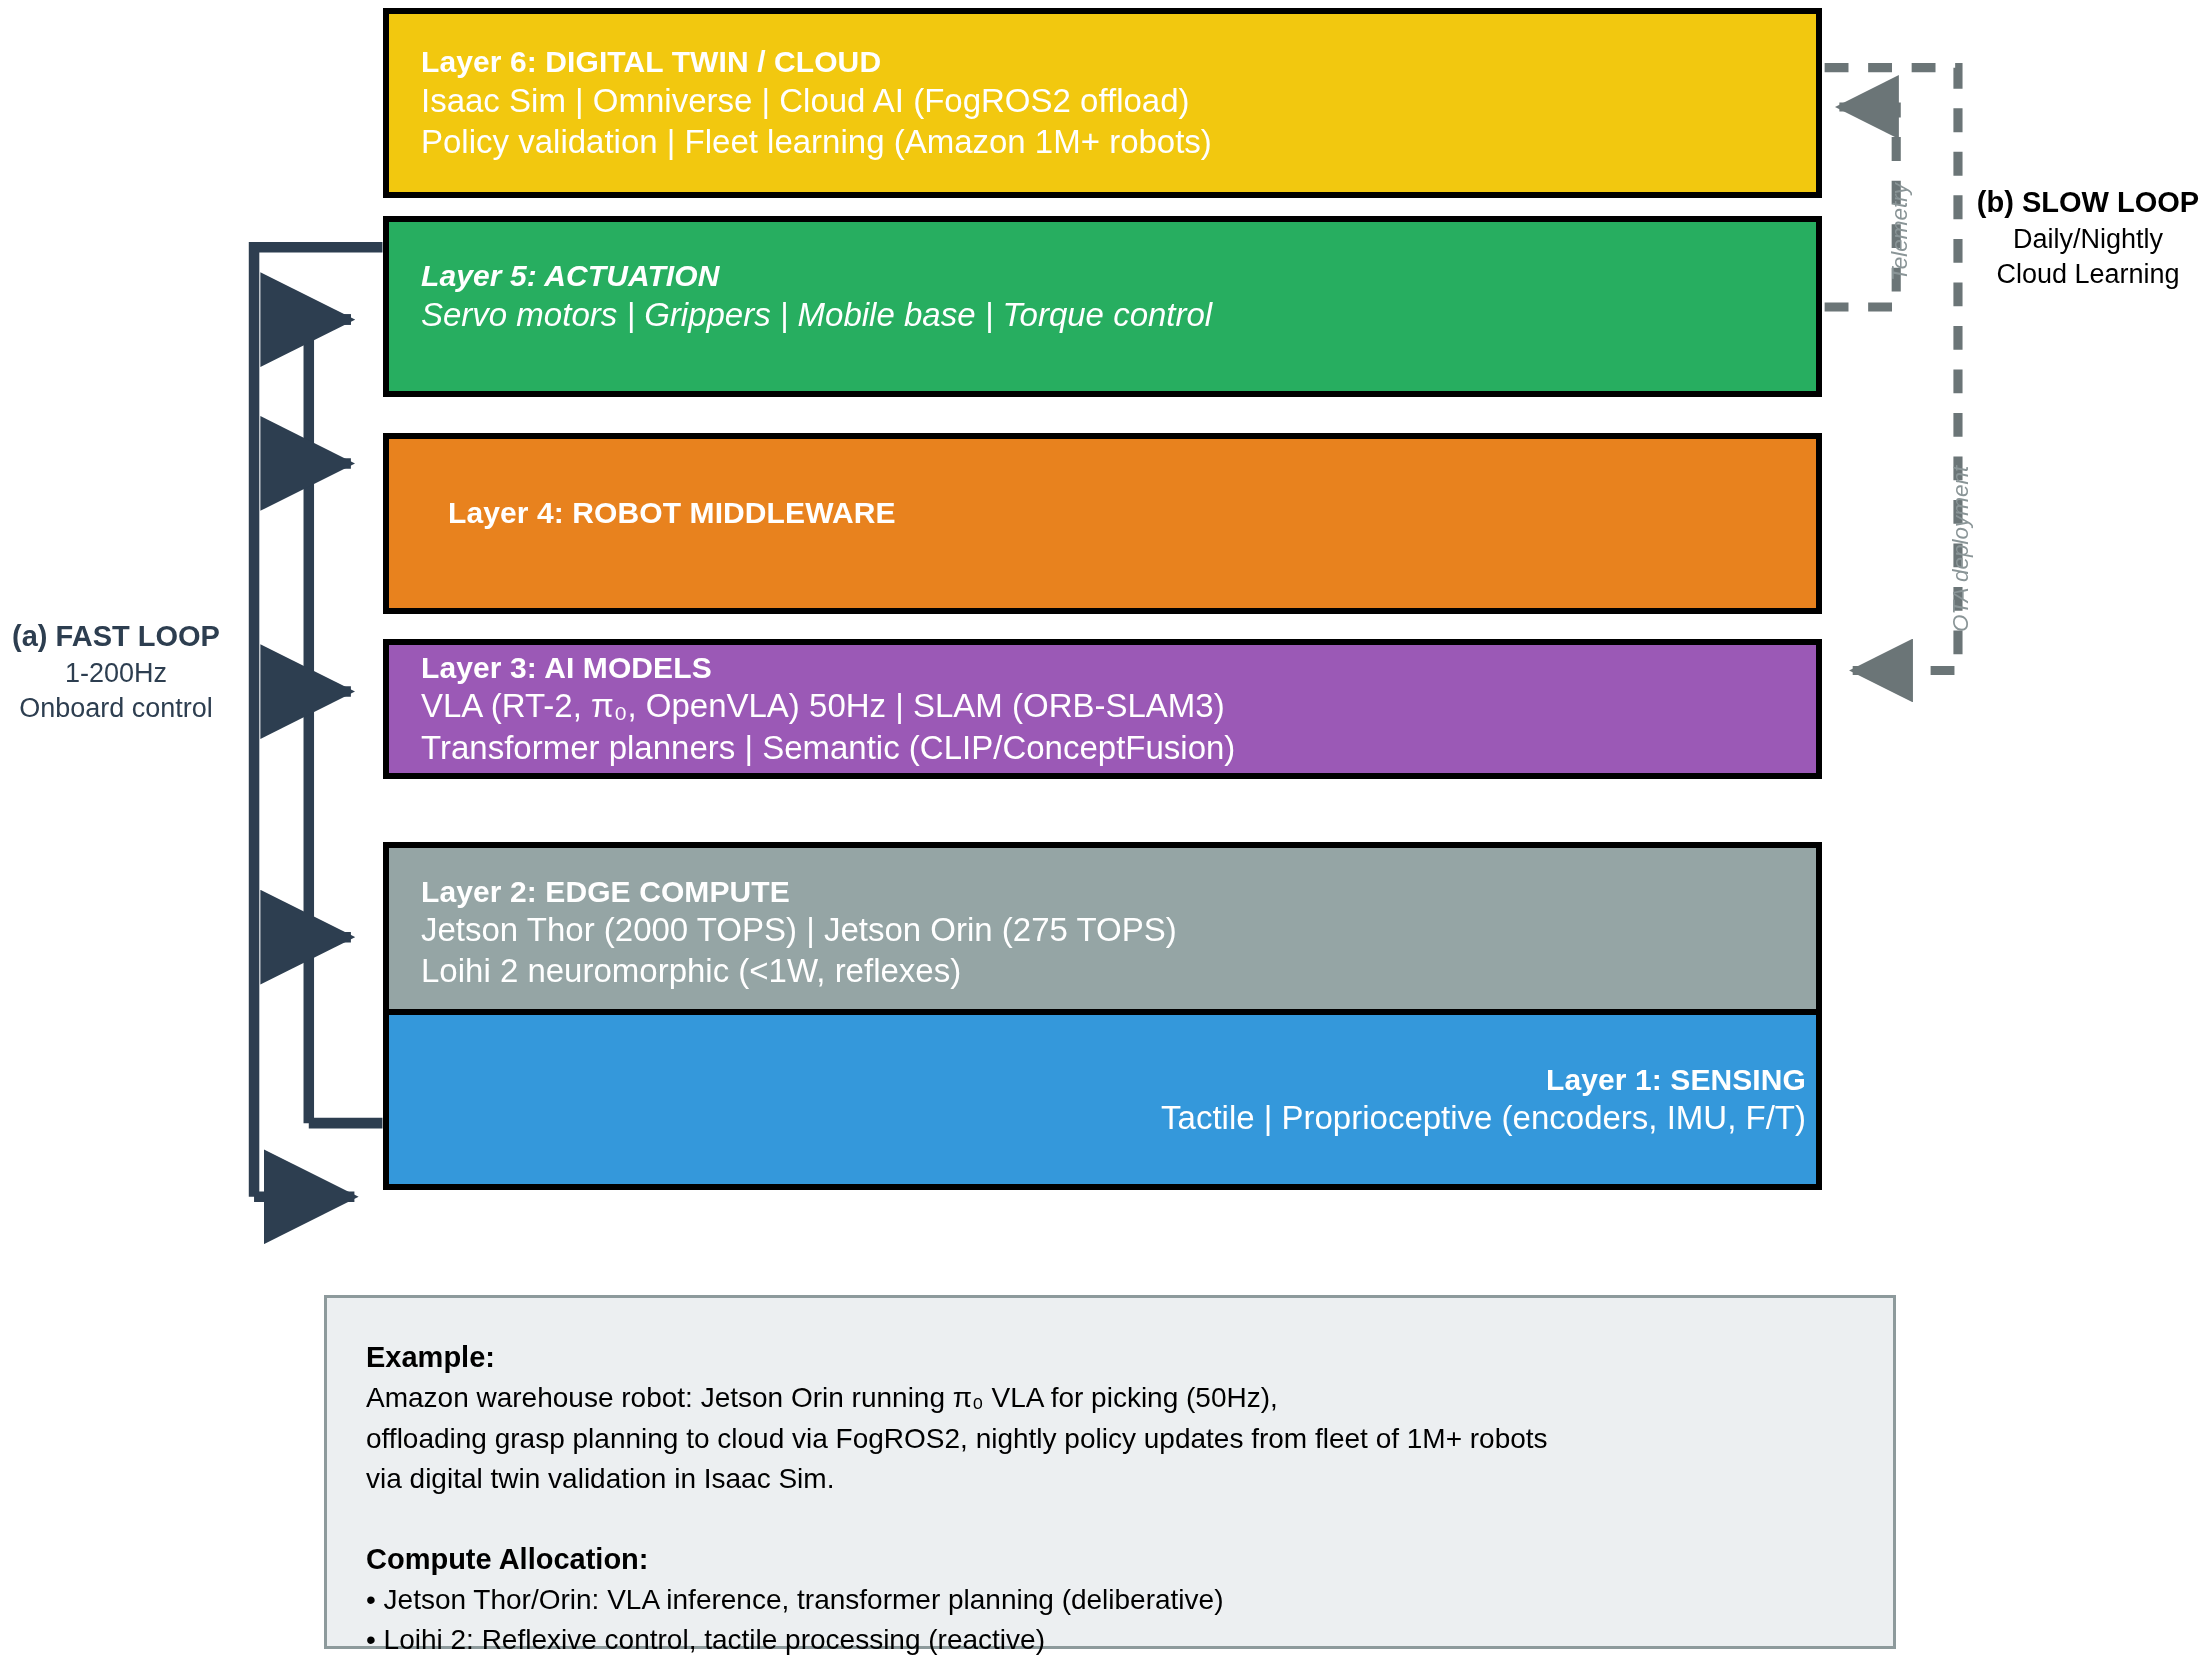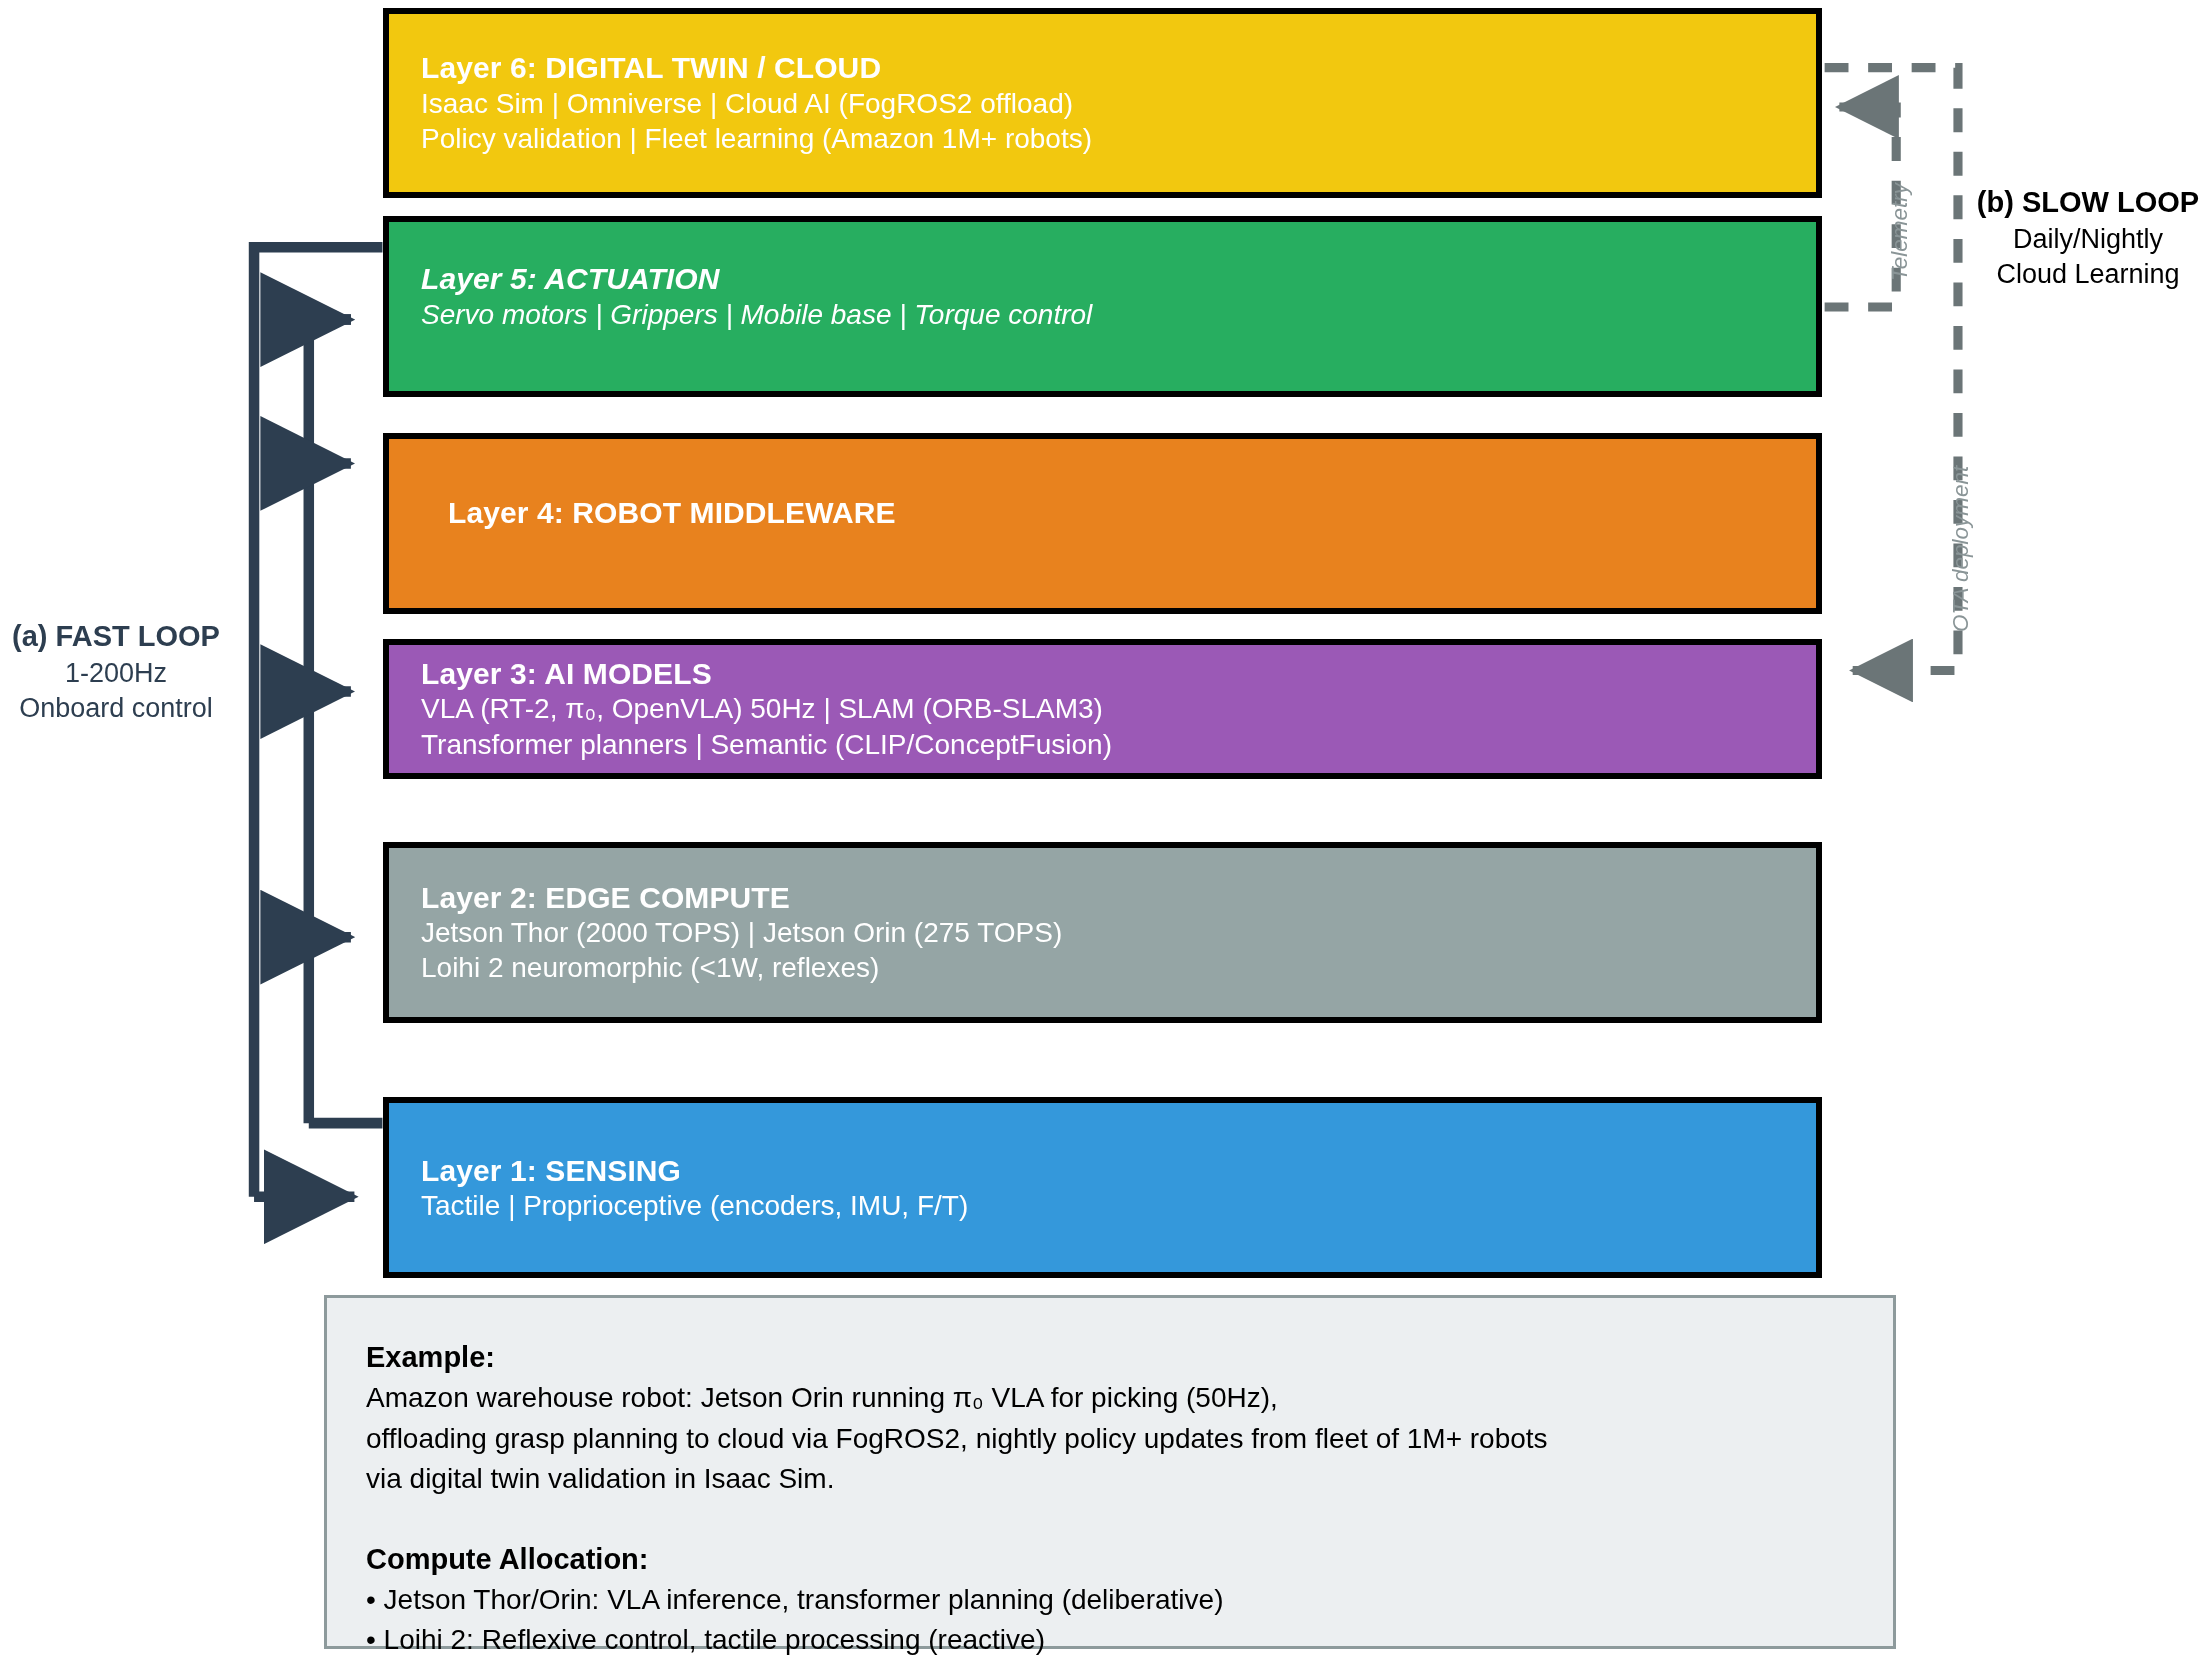--- a/index.html
+++ b/index.html
@@ -38,21 +38,21 @@
   }
   .layer-title {
     font-weight: bold;
     font-size: 30px;
     color: #ffffff;
     line-height: 1.18;
     letter-spacing: 0.1px;
     white-space: nowrap;
   }
   .layer-sub {
-    font-size: 28px;
+    font-size: 33px;
     color: #ffffff;
     line-height: 1.26;
     white-space: nowrap;
   }
 
   
   .loop-label {
     position: absolute;
     text-align: center;
     line-height: 1.30;
@@ -179,21 +179,21 @@
   </div>
 
   <div class="layer-box" style="left:383px; top:842px; width:1439px; height:181px; background:#95a5a5;">
     <div class="layer-inner">
       <div class="layer-title">Layer 2: EDGE COMPUTE</div>
       <div class="layer-sub">Jetson Thor (2000 TOPS) | Jetson Orin (275 TOPS)</div>
       <div class="layer-sub">Loihi 2 neuromorphic (&lt;1W, reflexes)</div>
     </div>
   </div>
 
-  <div class="layer-box" style="left:383px; top:1097px; width:1439px; height:181px; background:#3498db;">
+  <div class="layer-box" style="left:383px; top:1009px; width:1439px; height:181px; background:#3498db;text-align:right;">
     <div class="layer-inner">
       <div class="layer-title">Layer 1: SENSING</div>
       <div class="layer-sub">Tactile | Proprioceptive (encoders, IMU, F/T)</div>
     </div>
   </div>
 
   <div class="loop-label fast-loop" style="left:0px; top:618px; width:232px;">
     <div class="ll-head">(a) FAST LOOP</div>
     <div class="ll-line">1-200Hz</div>
     <div class="ll-line">Onboard control</div>

